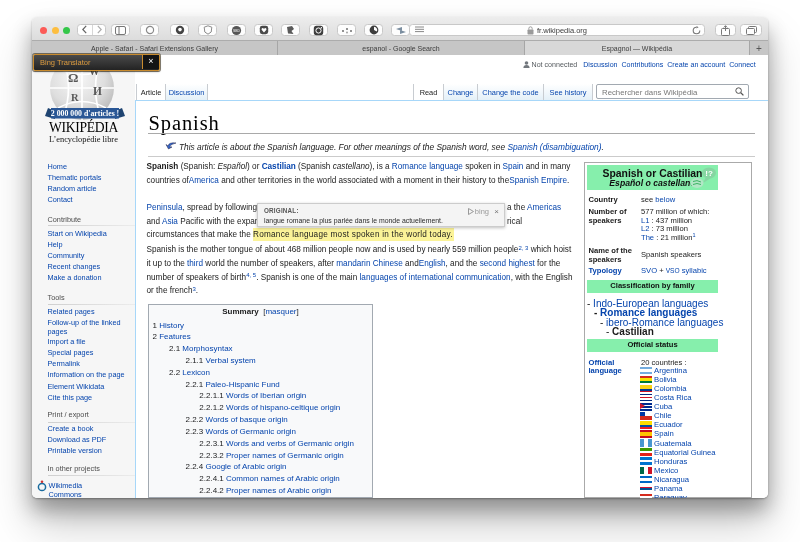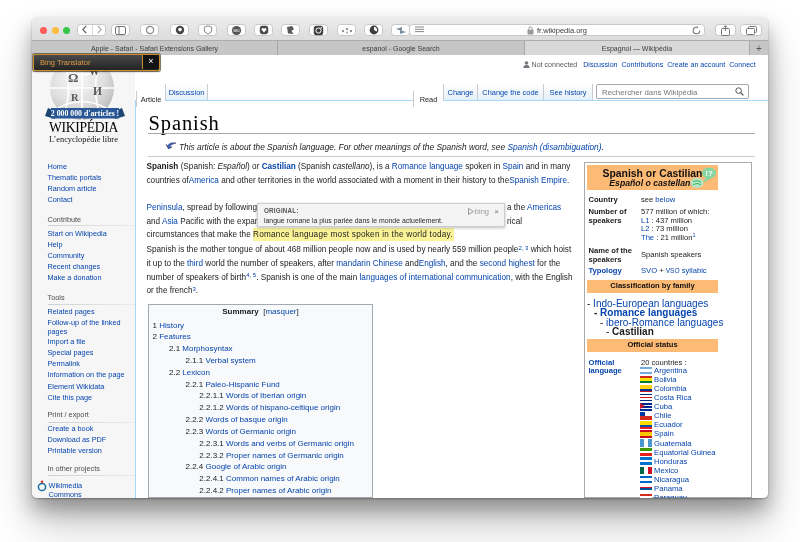--- a/index.html
+++ b/index.html
@@ -26,29 +26,29 @@
                border-left:1px solid #a7d7f9; border-top:1px solid #a7d7f9; }
   .abs { position:absolute; }
   .nw { white-space:nowrap; }
   .lnk { color:#0645ad; }
   .body-line { position:absolute; left:114.5px; font-size:8.2px; color:#1b1b1b; white-space:nowrap; }
   sup { font-size:6px; vertical-align:baseline; position:relative; top:-2.5px; }
   
   .wtab { position:absolute; top:67px; height:16px; font-size:7.4px; display:flex; align-items:center; justify-content:center;
           border-left:1px solid #c8ccd1; white-space:nowrap;
           background:linear-gradient(#ffffff,#e4f0f8); color:#0645ad; }
-  .wtab.active { background:#ffffff; color:#222;margin-top:7px; }
+  .wtab.active { background:#ffffff; color:#222; }
   
   .snav { position:absolute; left:15.5px; font-size:7.3px; color:#0645ad; white-space:nowrap; line-height:11.1px; }
   .shead { position:absolute; left:15.5px; font-size:7.3px; color:#4d4d4d; white-space:nowrap; }
   .sline { position:absolute; height:1px; background:linear-gradient(to right,#cfcfcf,#ececec); width:87px; left:16px; }
   
   #infobox { position:absolute; left:552px; top:145px; width:168px; height:336px; background:#fff;
              border:1px solid #aaaaaa; font-size:7.6px; color:#1b1b1b; }
-  .greenband { position:absolute; left:2px; width:131px; background:#fdba74; text-align:center; font-weight:bold; color:#111; }
+  .greenband { position:absolute; left:2px; width:131px; background:#86efac; text-align:center; font-weight:bold; color:#111; }
   .ilabel { position:absolute; left:3.5px; font-weight:bold; font-size:7.6px; line-height:8.6px; }
   .ival { position:absolute; left:56px; font-size:7.6px; line-height:8.6px; }
   .iclass { position:absolute; font-size:10px; white-space:nowrap; }
   .flagrow { position:absolute; font-size:7.7px; color:#0645ad; white-space:nowrap; display:flex; align-items:center; height:8px; }
   .flag { width:12px; height:7.5px; margin-right:2.5px; display:inline-block; position:relative; overflow:hidden; flex:none; }
   
   #toc { position:absolute; left:116px; top:287px; width:225px; height:194px; background:#f8f9fa; border:1px solid #a2a9b1; }
   .tocline { position:absolute; font-size:8px; white-space:nowrap; color:#202122; }
   
   #bing { position:absolute; left:33px; top:54px; width:127px; height:17px; border:1.5px solid #c98b2e; box-shadow:0 0 0 1px rgba(40,30,5,.55), 0 1px 2px rgba(0,0,0,.3);

